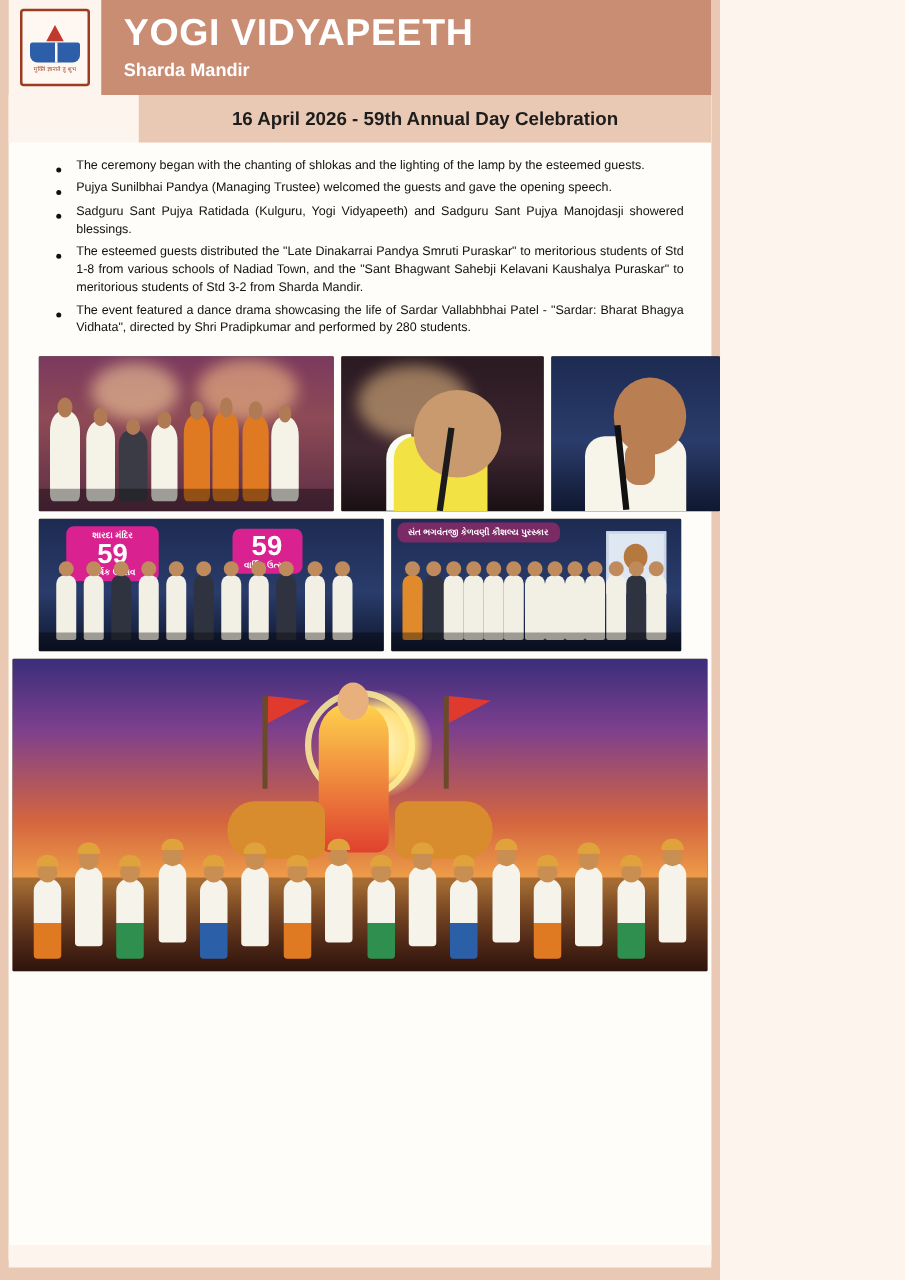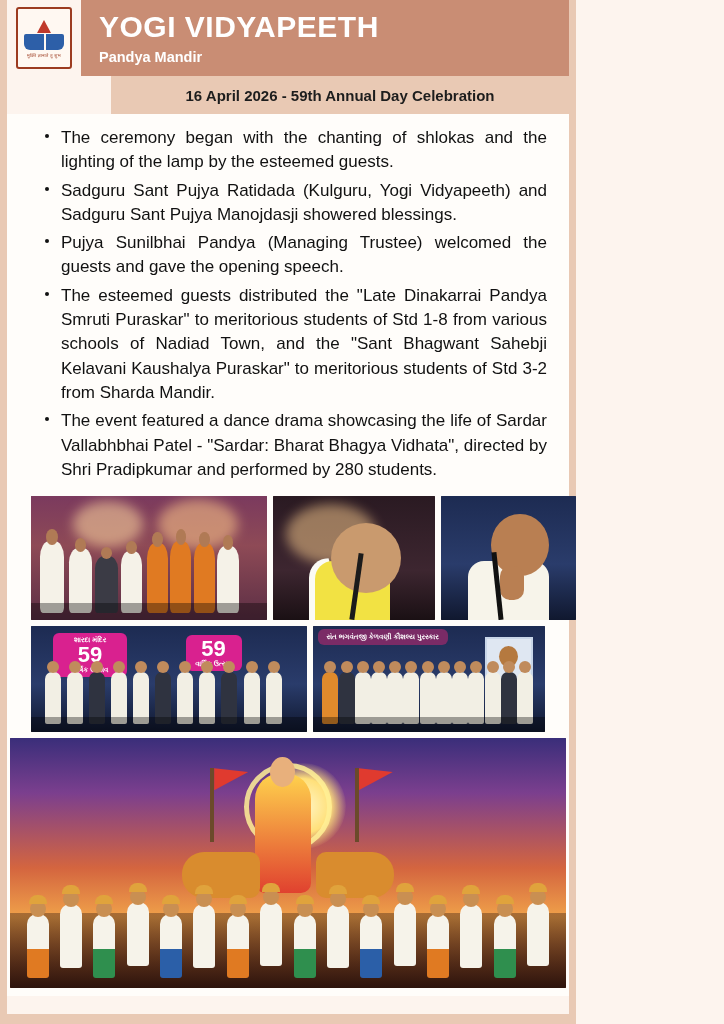--- a/index.html
+++ b/index.html
@@ -147,21 +147,21 @@
   .content {
     padding: 12px 22px 0 26px;
   }
   ul.bullets {
     margin: 0;
     padding: 0 0 0 26px;
     list-style: none;
   }
   ul.bullets li {
     position: relative;
-    font-size: 17px;
+    font-size: 10px;
     line-height: 1.43;
     color: #111;
     text-align: justify;
     margin-bottom: 4px;
     padding-left: 2px;
   }
   ul.bullets li:before {
     content: "";
     position: absolute;
     left: -14px;
@@ -386,35 +386,35 @@
     <div class="header">
       <div class="logo-box">
         <div class="logo-mark">
           <div class="lamp"></div>
           <div class="book"></div>
           <div class="motto">मुक्तिं ज्ञानाते तु शुभ</div>
         </div>
       </div>
       <div class="title-block">
         <div class="org-title">YOGI VIDYAPEETH</div>
-        <div class="org-sub">Pandya Mandir</div>
+        <div class="org-sub">Sharda Mandir</div>
       </div>
     </div>
 
     <div class="subheader-row">
       <div class="subheader">
         <div class="subheader-text">16 April 2026 - 59th Annual Day Celebration</div>
       </div>
     </div>
 
     <div class="content">
       <ul class="bullets">
         <li>The ceremony began with the chanting of shlokas and the lighting of the lamp by the esteemed guests.</li>
+        <li>Pujya Sunilbhai Pandya (Managing Trustee) welcomed the guests and gave the opening speech.</li>
         <li>Sadguru Sant Pujya Ratidada (Kulguru, Yogi Vidyapeeth) and Sadguru Sant Pujya Manojdasji showered blessings.</li>
-        <li>Pujya Sunilbhai Pandya (Managing Trustee) welcomed the guests and gave the opening speech.</li>
         <li>The esteemed guests distributed the "Late Dinakarrai Pandya Smruti Puraskar" to meritorious students of Std 1-8 from various schools of Nadiad Town, and the "Sant Bhagwant Sahebji Kelavani Kaushalya Puraskar" to meritorious students of Std 3-2 from Sharda Mandir.</li>
         <li>The event featured a dance drama showcasing the life of Sardar Vallabhbhai Patel -  "Sardar: Bharat Bhagya Vidhata", directed by Shri Pradipkumar and performed by 280 students.</li>
       </ul>
     </div>
 
     <div class="photos">
 
       <div class="row row1">
 
         <div class="ph ph1">

